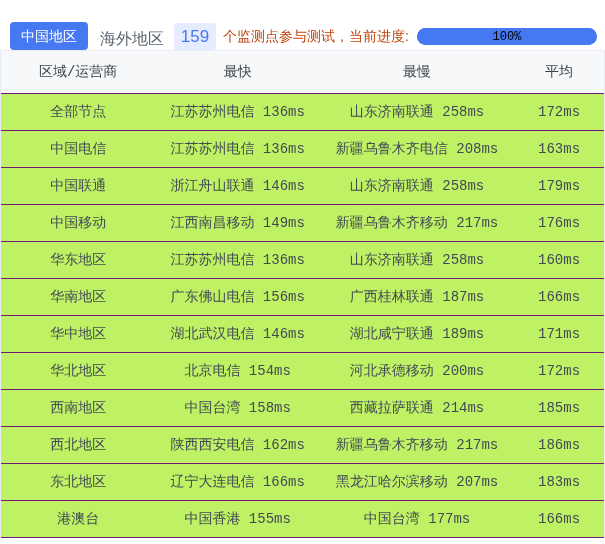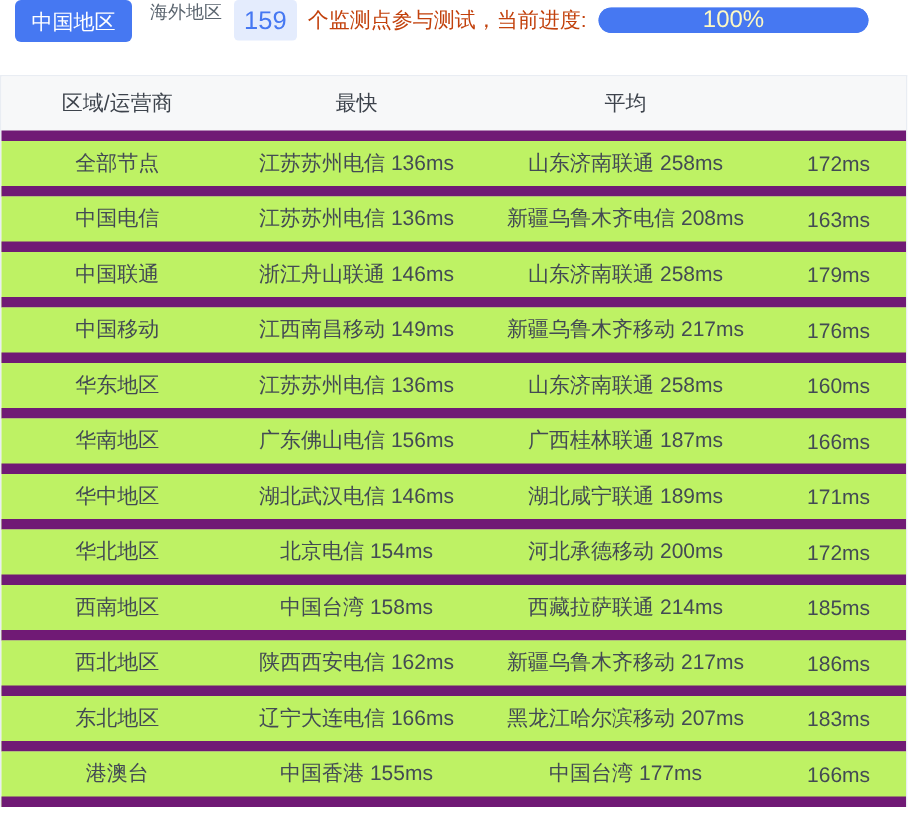--- a/index.html
+++ b/index.html
@@ -1,64 +1,65 @@
 <!DOCTYPE html>
 <html><head>
 <meta charset="utf-8">
 <style>
   * { margin:0; padding:0; box-sizing:border-box; }
   html,body { width:605px; height:544px; background:#ffffff; overflow:hidden; }
   body { font-family:"Liberation Sans","DejaVu Sans",sans-serif; color:#434a54; }
 
   
   .topbar {
-    display:flex; align-items:flex-start;
-    height:50px; padding:0 26px 0 10px;
+    display:flex; align-items:flex-end;
+    height:50px; padding:0 8px 0 10px;
   }
   .tab-btn {
     border:none; cursor:pointer;
     font-size:14px; line-height:1;
     padding:7px 11px; border-radius:4px;
     background:#4678f2; color:#ffffff;
   }
   .tab-plain {
-    font-size:12px; color:#5c6670; cursor:pointer;
+    font-size:16px; color:#5c6670; cursor:pointer;
     margin-left:12px;
   }
   .right-group { margin-left:auto; display:flex; align-items:center; }
   .count-badge {
     background:#e4ecfd; color:#4678f2;
     font-size:17px; line-height:1;
     padding:5px 7px; border-radius:3px;
   }
   .info-text { font-size:14px; color:#c2410c; margin:0 8px 0 7px; white-space:nowrap; }
   .progress {
     width:180px; height:17px; border-radius:9px;
     background:#4678f2; position:relative; overflow:hidden;
   }
   .progress-fill {
     position:absolute; left:0; top:0; bottom:0;
     background:#4678f2; border-radius:9px;
   }
   .progress-label {
     position:absolute; inset:0;
     display:flex; align-items:center; justify-content:center;
-    color:#fef9c3; font-size:16px;
+    color:#000000; font-size:12px;font-family:Liberation Mono, monospace;
   }
 
   
   .table {
     border:1px solid #e9edf3;
     border-bottom:none;
     margin:0; width:605px;
   }
   .trow, .thead-row {
     display:grid;
     grid-template-columns:25.6% 27.3% 32.2% 14.9%;
-    border-bottom:7px solid #701a75;
+    border-bottom:1px solid #701a75;
+    font-family:Liberation Mono, monospace;
   }
   .thead-row {
     background:#f7f8f9; height:43px;
   }
   .trow { height:37px; background:#bef264; }
   .cell, .hcell {
     display:flex; align-items:center; justify-content:center;
     font-size:14px; color:#434a54;
     white-space:nowrap; overflow:hidden;
   }
@@ -78,20 +79,21 @@
       <div class="progress-fill" id="progress-fill" style="width: 100%;"></div>
       <div class="progress-label">100%</div>
     </div>
   </div>
 </div>
 
 <div class="table">
   <div class="thead-row">
     <div class="hcell">区域/运营商</div>
     <div class="hcell">最快</div>
+    <div class="hcell">最慢</div>
     <div class="hcell">平均</div>
   </div>
   <div id="tbody">
   <div class="trow">
     <div class="cell">全部节点</div>
     <div class="cell">江苏苏州电信 136ms</div>
     <div class="cell">山东济南联通 258ms</div>
     <div class="cell">172ms</div>
   </div>
 

